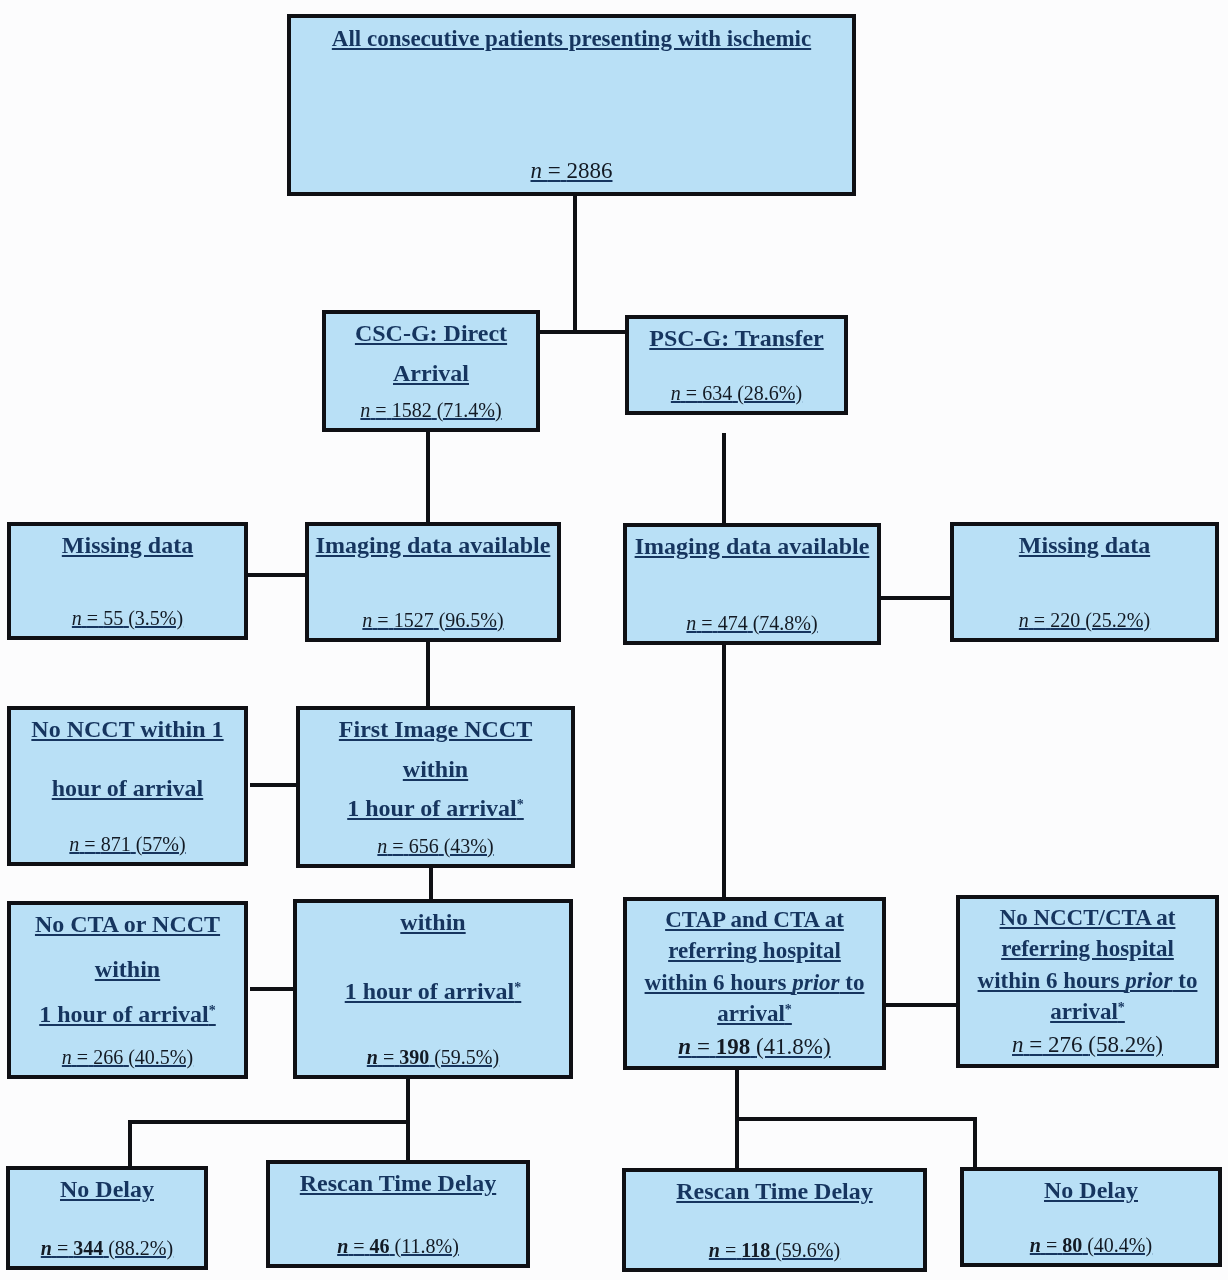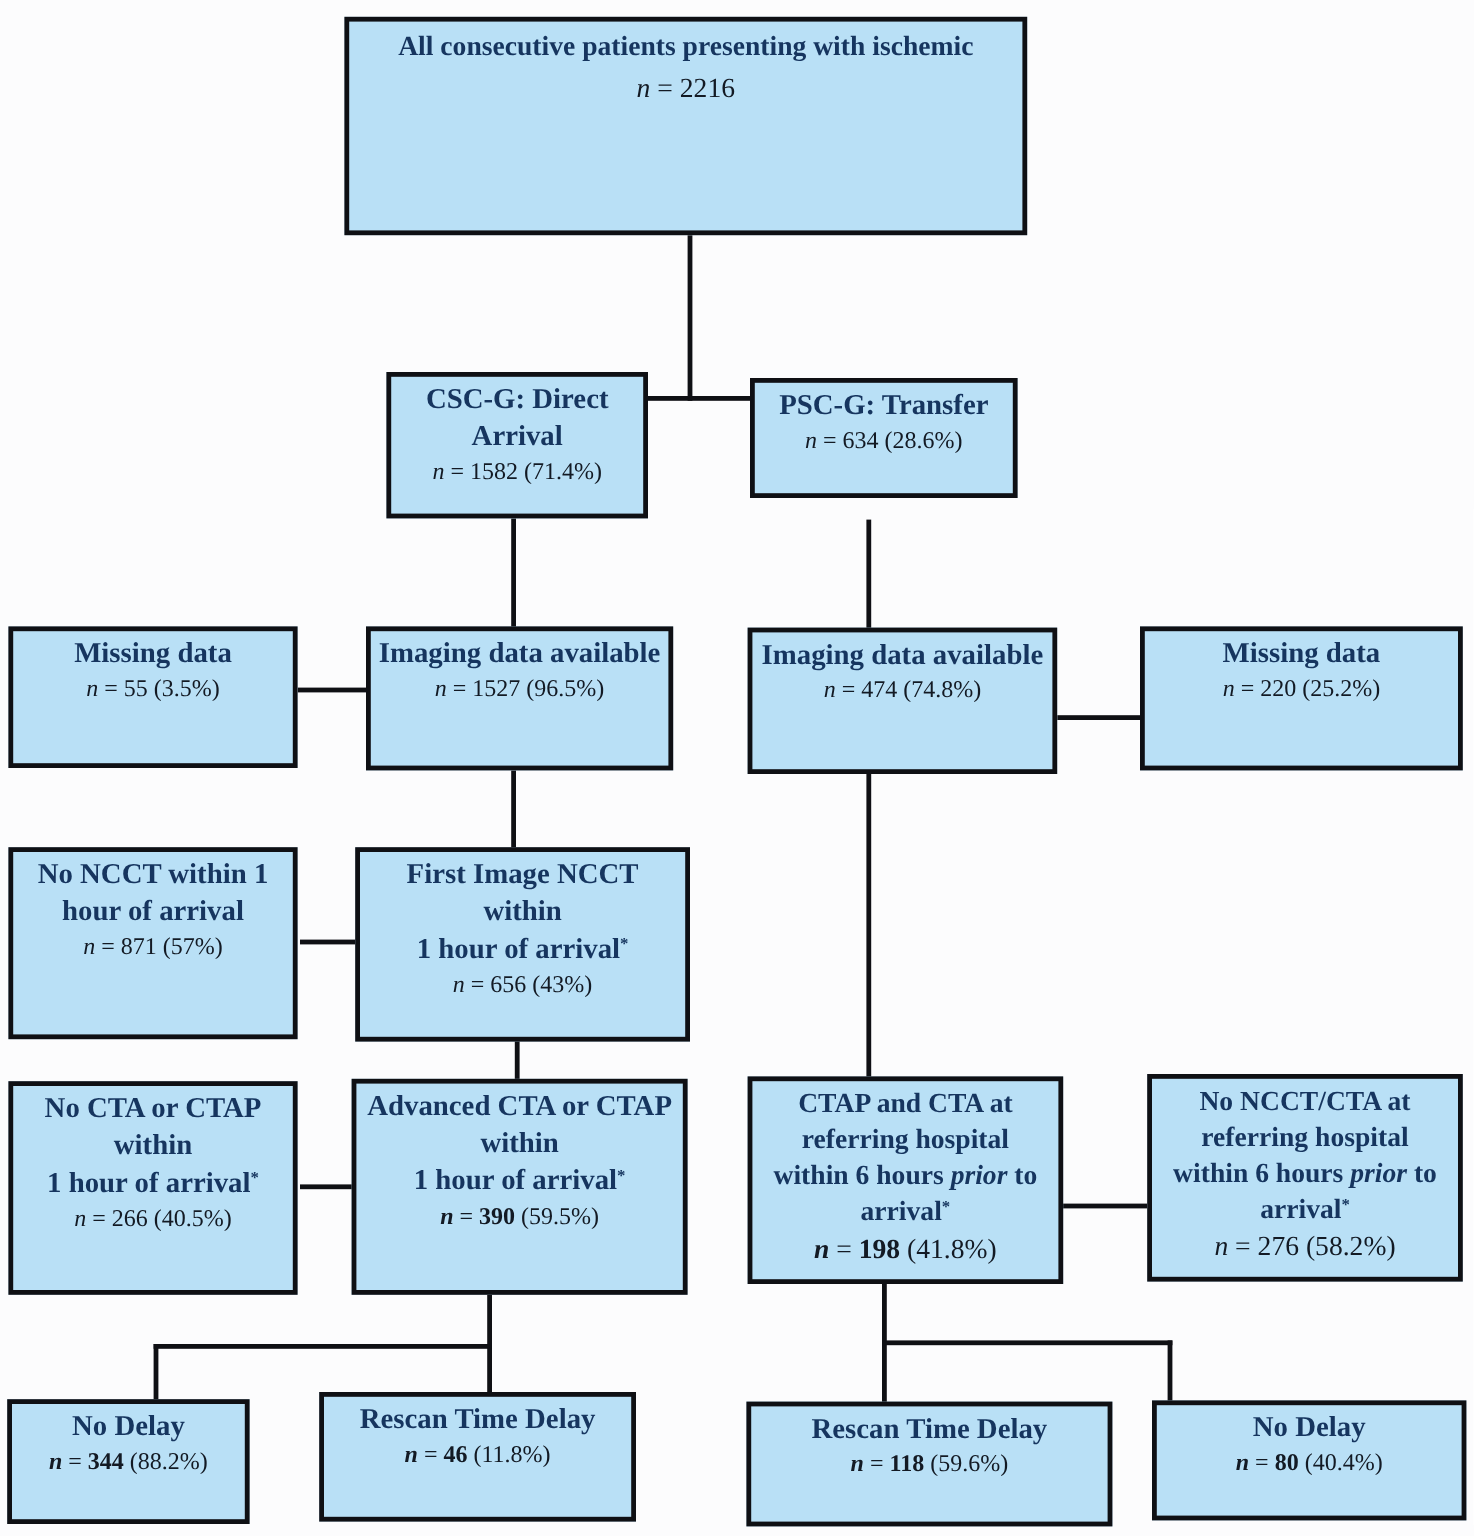--- a/index.html
+++ b/index.html
@@ -4,22 +4,22 @@
 <style>
   html,body{margin:0;padding:0;background:#fff;}
   .canvas{
     position:relative;width:1228px;height:1280px;background:#fcfcfd;overflow:hidden;
     --fill:#b9e0f6; --line:#0f1014; --title:#16355f; --ntext:#131a24;
     font-family:"Liberation Serif","DejaVu Serif",serif;
   }
   .box{
     position:absolute;box-sizing:border-box;
     background:var(--fill);border:4px solid var(--line);
-    display:flex;flex-direction:column;justify-content:flex-start;align-items:center;
-    text-align:center;color:var(--title);padding:4px 6px;
+    display:flex;flex-direction:column;justify-content:space-between;align-items:center;
+    text-align:center;color:var(--title);padding:4px 6px;text-decoration:underline;
   }
   .t{font-weight:700;font-size:24px;line-height:1.3;white-space:nowrap;}
   .n{font-size:20px;line-height:1.35;color:var(--ntext);font-weight:400;white-space:nowrap;}
   .nv{font-style:italic;}
   .nbold .nv,.nbold .nn{font-weight:700;}
   .ast{font-size:14px;line-height:0;vertical-align:7px;font-weight:700;}
   .small .t,.small .n{font-size:23px;}
   .top-box .t,.top-box .n{font-size:23px;line-height:1.5;}
   .vl,.hl{position:absolute;background:var(--line);}
   .vl{width:4px;}
@@ -44,21 +44,21 @@
   <div class="hl" style="left:884px;top:1003px;width:72px"></div>
   <div class="vl" style="left:406px;top:1077px;height:85px"></div>
   <div class="hl" style="left:128px;top:1120px;width:282px"></div>
   <div class="vl" style="left:128px;top:1120px;height:48px"></div>
   <div class="vl" style="left:735px;top:1068px;height:102px"></div>
   <div class="hl" style="left:735px;top:1117px;width:242px"></div>
   <div class="vl" style="left:973px;top:1117px;height:52px"></div>
 
   <div class="box top-box" style="left:287px;top:14px;width:569px;height:182px">
     <div class="t">All consecutive patients presenting with ischemic</div>
-    <div class="n"><span class="nv">n</span> <span class="ne">=</span> <span class="nn">2216</span></div>
+    <div class="n"><span class="nv">n</span> <span class="ne">=</span> <span class="nn">2886</span></div>
   </div>
 
   <div class="box" style="left:322px;top:310px;width:218px;height:122px">
     <div class="t">CSC-G: Direct</div>
     <div class="t">Arrival</div>
     <div class="n"><span class="nv">n</span> <span class="ne">=</span> <span class="nn">1582</span> <span class="np">(71.4%)</span></div>
   </div>
 
   <div class="box" style="left:625px;top:315px;width:223px;height:100px">
     <div class="t">PSC-G: Transfer</div>
@@ -92,28 +92,27 @@
   </div>
 
   <div class="box" style="left:296px;top:706px;width:279px;height:162px">
     <div class="t">First Image NCCT</div>
     <div class="t">within</div>
     <div class="t"><span>1 hour of arrival</span><sup class="ast">*</sup></div>
     <div class="n"><span class="nv">n</span> <span class="ne">=</span> <span class="nn">656</span> <span class="np">(43%)</span></div>
   </div>
 
   <div class="box" style="left:7px;top:901px;width:241px;height:178px">
-    <div class="t">No CTA or CTAP</div>
+    <div class="t">No CTA or NCCT</div>
     <div class="t">within</div>
     <div class="t"><span>1 hour of arrival</span><sup class="ast">*</sup></div>
     <div class="n"><span class="nv">n</span> <span class="ne">=</span> <span class="nn">266</span> <span class="np">(40.5%)</span></div>
   </div>
 
   <div class="box nbold" style="left:293px;top:899px;width:280px;height:180px">
-    <div class="t">Advanced CTA or CTAP</div>
     <div class="t">within</div>
     <div class="t"><span>1 hour of arrival</span><sup class="ast">*</sup></div>
     <div class="n"><span class="nv">n</span> <span class="ne">=</span> <span class="nn">390</span> <span class="np">(59.5%)</span></div>
   </div>
 
   <div class="box nbold small" style="left:623px;top:897px;width:263px;height:173px">
     <div class="t">CTAP and CTA at</div>
     <div class="t">referring hospital</div>
     <div class="t"><span>within 6 hours </span><i>prior</i><span> to</span></div>
     <div class="t"><span>arrival</span><sup class="ast">*</sup></div>

